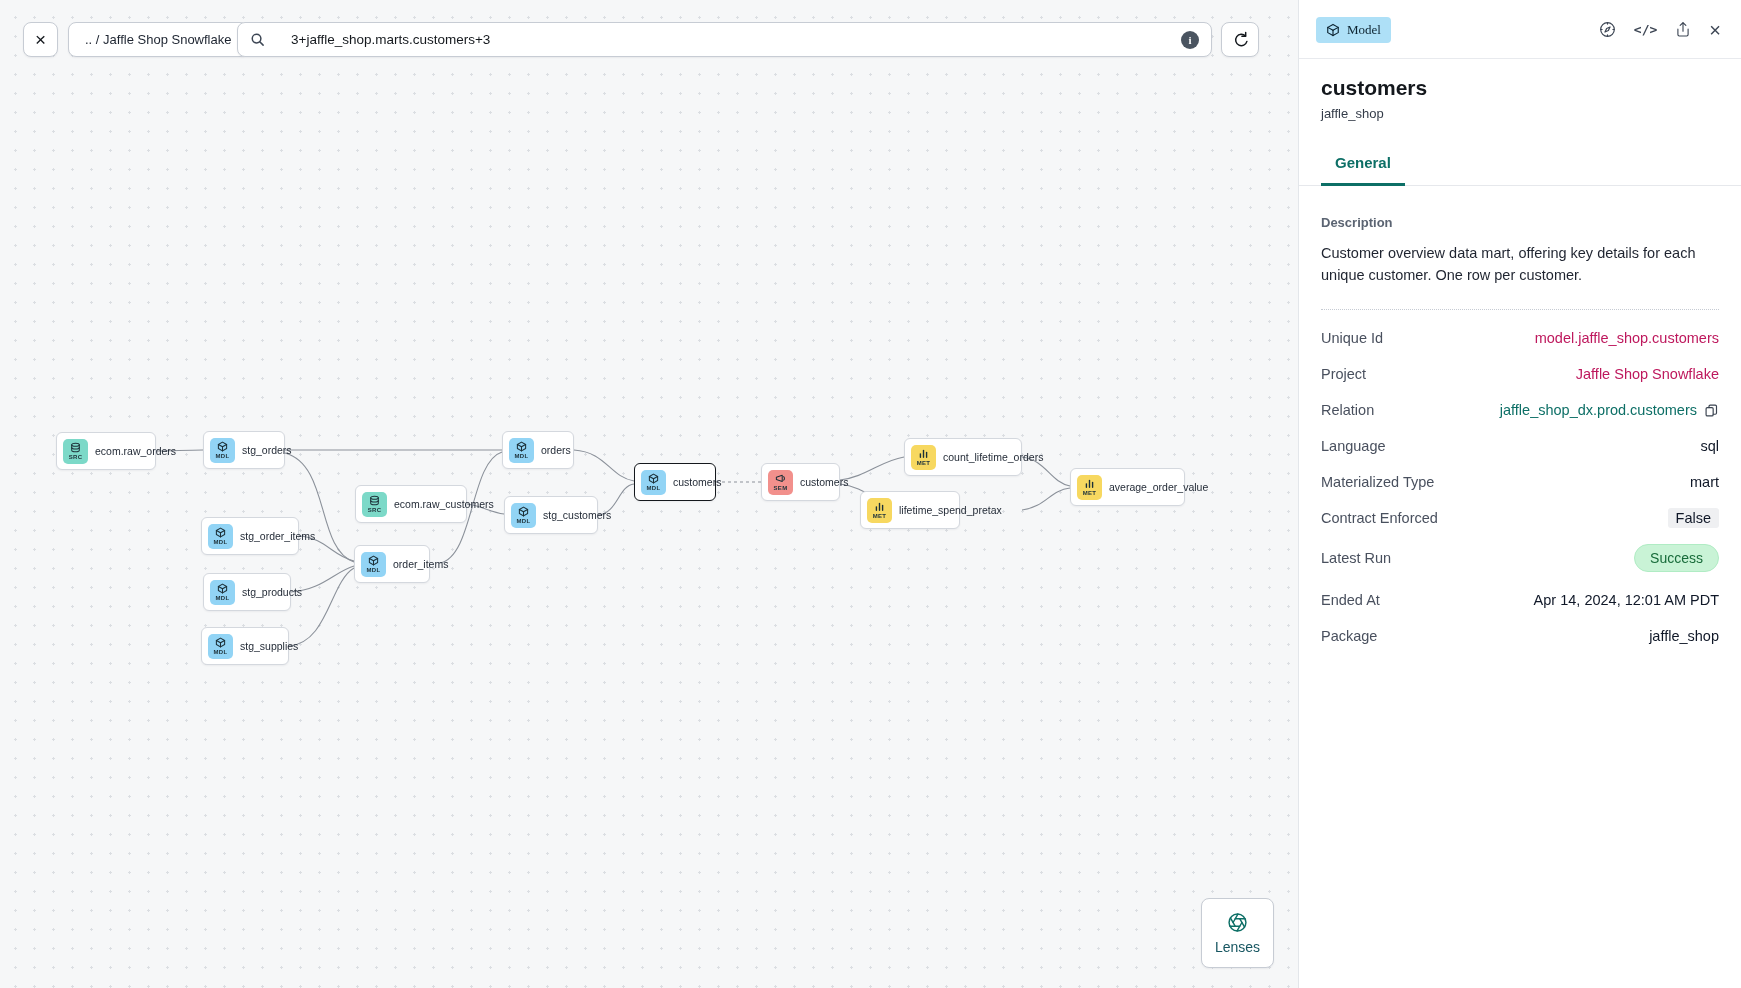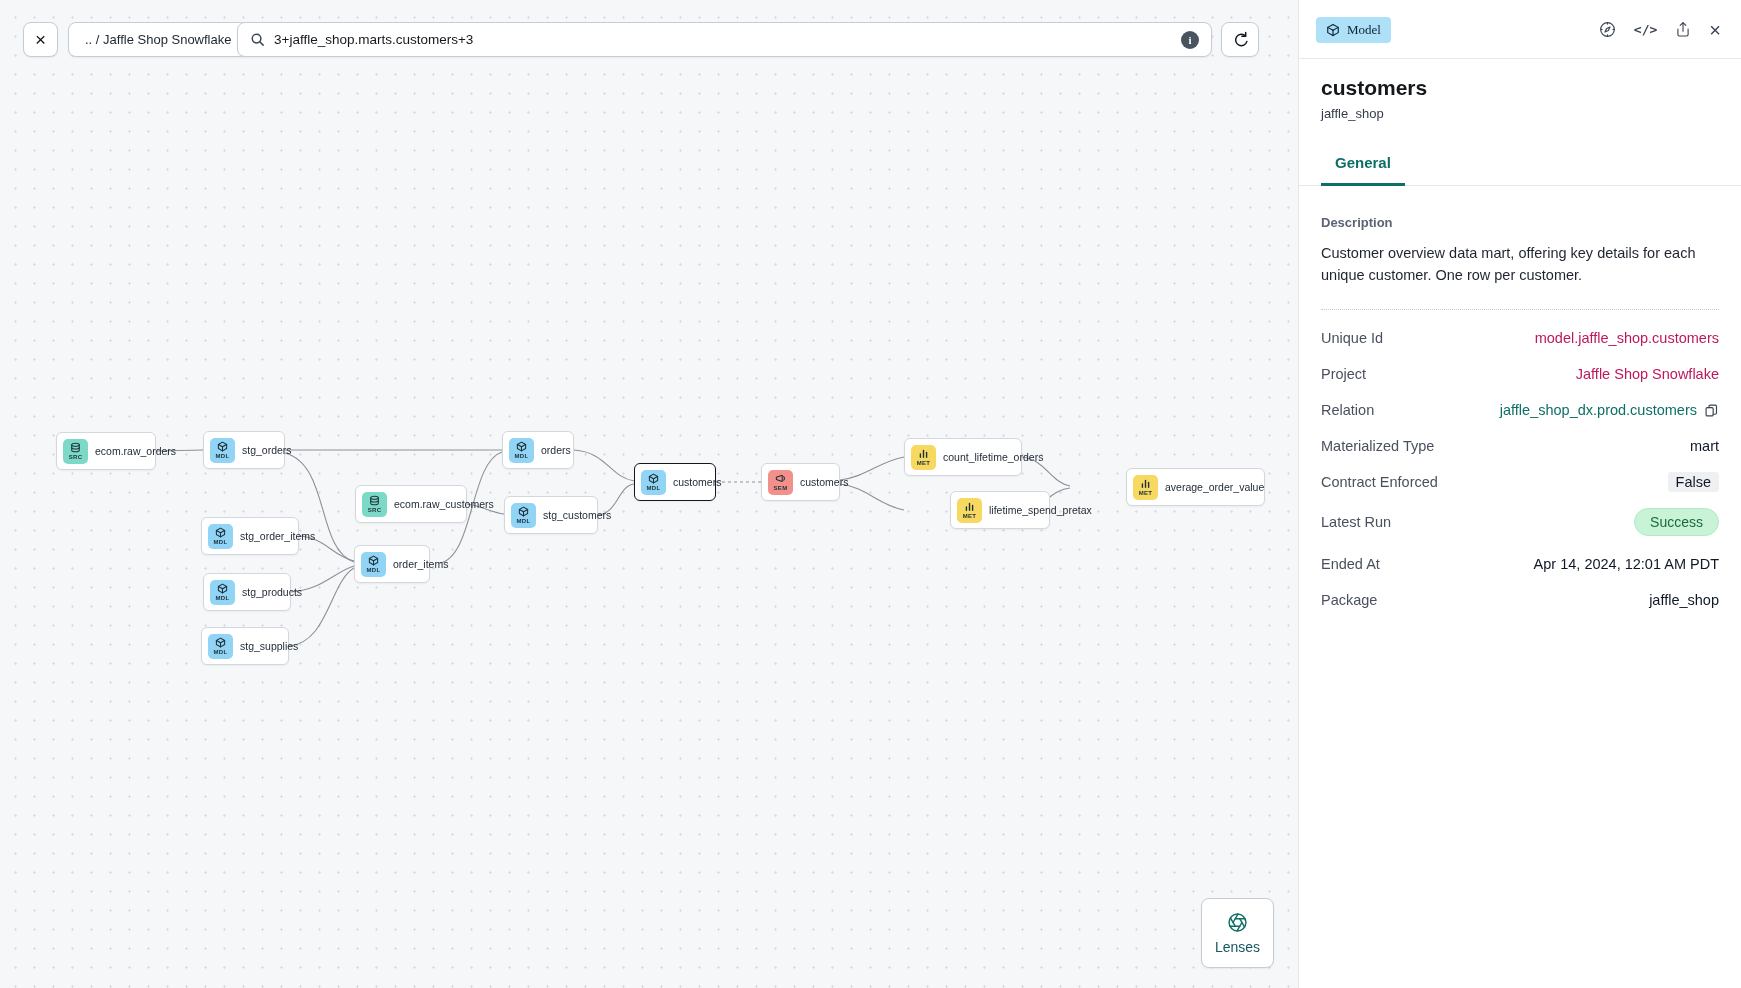--- a/index.html
+++ b/index.html
@@ -12,21 +12,21 @@
     background-image: radial-gradient(#dbdee2 1.1px, transparent 1.2px);
     background-size:19px 19px; background-position:6px 8px; }
 
   
   .tb-btn { position:absolute; background:#fff; border:1px solid #c7ccd4; border-radius:8px;
     box-shadow:0 1px 2px rgba(16,24,40,.06); display:flex; align-items:center; justify-content:center; cursor:pointer; }
   .btn-close { left:23px; top:22px; width:35px; height:35px; font-size:19px; color:#14181d; }
   .btn-crumb { left:68px; top:22px; height:35px; padding:0 16px; font-size:13px; color:#1d2430; }
   .searchbox { position:absolute; left:237px; top:22px; width:975px; height:35px; background:#fff;
     border:1px solid #c7ccd4; border-radius:8px; box-shadow:0 1px 2px rgba(16,24,40,.06);
-    display:flex; align-items:center; padding:0 12px; gap:9px; }
+    display:flex; align-items:center; padding:0 12px; gap:26px; }
   .searchbox .q { flex:1; font-size:13.5px; color:#14181d; }
   .info-dot { width:18px; height:18px; border-radius:50%; background:#4a5460; color:#fff;
     font-size:11px; font-weight:bold; display:flex; align-items:center; justify-content:center;
     font-family:"Liberation Serif", serif; flex:none; }
   .btn-refresh { left:1221px; top:22px; width:38px; height:35px; color:#14181d; }
 
   svg.ic { fill:none; stroke:currentColor; stroke-linecap:round; stroke-linejoin:round; }
 
   
   .edges { position:absolute; left:0; top:0; }
@@ -266,30 +266,30 @@
   </div>
   <div class="node" style="left:904px;top:438px;width:118px">
     <span class="nbadge b-met">
         <svg class="ic" width="11" height="11" viewBox="0 0 16 16" stroke-width="2">
           <use href="#i-chart"></use>
         </svg>
         <span class="btxt">MET</span>
       </span>
     <span class="nlabel">count_lifetime_orders</span>
   </div>
-  <div class="node" style="left:950px;top:491px;width:100px">
+  <div class="node" style="left:860px;top:491px;width:100px">
     <span class="nbadge b-met">
         <svg class="ic" width="11" height="11" viewBox="0 0 16 16" stroke-width="2">
           <use href="#i-chart"></use>
         </svg>
         <span class="btxt">MET</span>
       </span>
     <span class="nlabel">lifetime_spend_pretax</span>
   </div>
-  <div class="node" style="left:1126px;top:468px;width:139px">
+  <div class="node" style="left:1070px;top:468px;width:115px">
     <span class="nbadge b-met">
         <svg class="ic" width="11" height="11" viewBox="0 0 16 16" stroke-width="2">
           <use href="#i-chart"></use>
         </svg>
         <span class="btxt">MET</span>
       </span>
     <span class="nlabel">average_order_value</span>
   </div>
 
   <div class="tb-btn btn-close">×</div>
@@ -365,20 +365,24 @@
         <span class="fval teal">
           <span>jaffle_shop_dx.prod.customers</span>
           <span class="copy-ic">
               <svg class="ic" width="15" height="15" viewBox="0 0 18 18" stroke-width="1.4">
                 <use href="#i-copy"></use>
               </svg>
             </span>
         </span>
       </div>
       <div class="frow">
+        <span class="flabel">Language</span>
+        <span class="fval">sql</span>
+      </div>
+      <div class="frow">
         <span class="flabel">Materialized Type</span>
         <span class="fval">mart</span>
       </div>
       <div class="frow">
         <span class="flabel">Contract Enforced</span>
         <span class="fval gbadge">False</span>
       </div>
       <div class="frow row-run">
         <span class="flabel">Latest Run</span>
         <span class="fval pill">Success</span>

